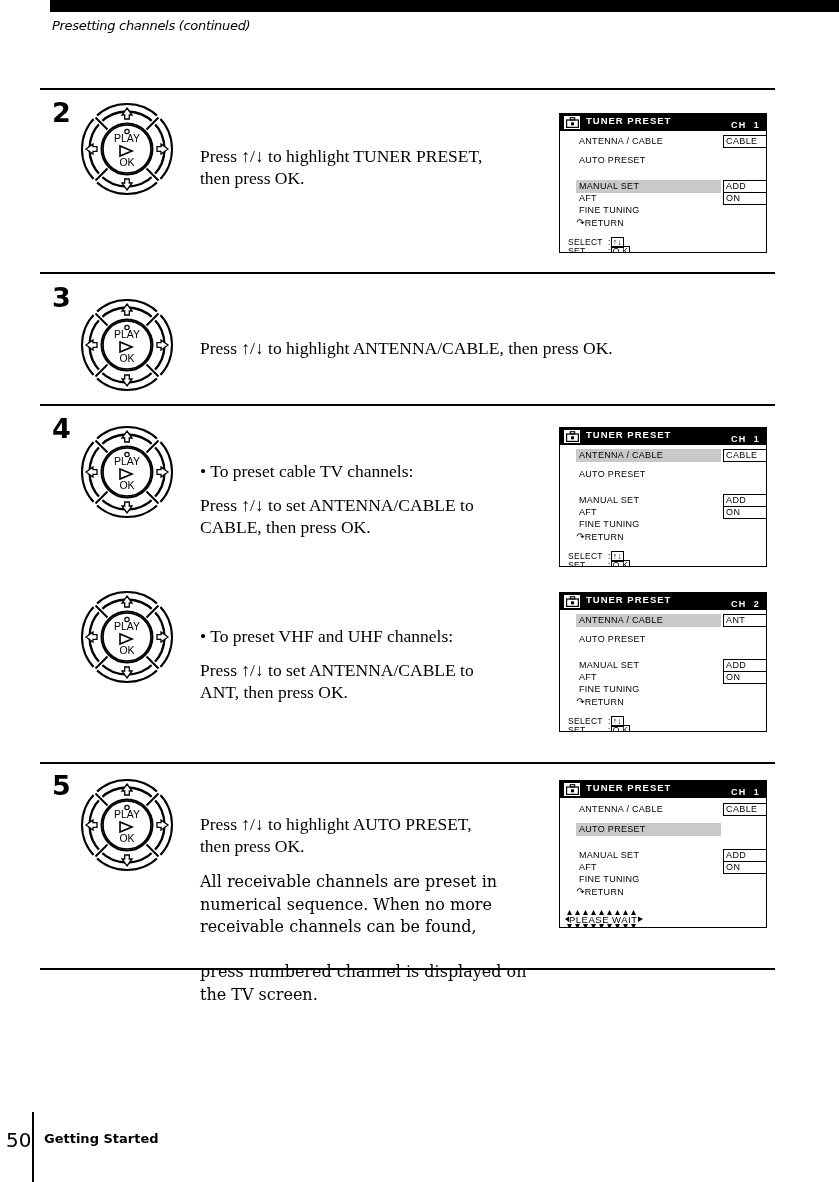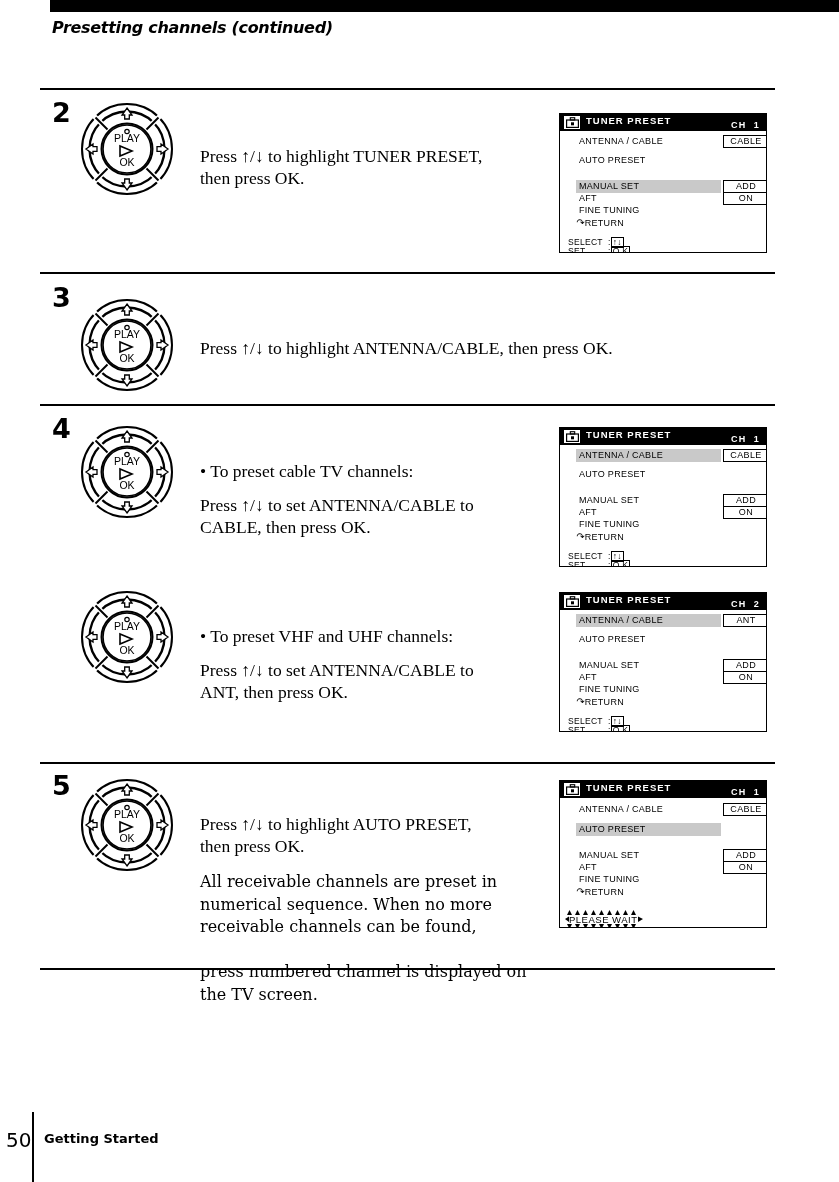--- a/index.html
+++ b/index.html
@@ -15,22 +15,22 @@
   
   .topbar{
     position:absolute;left:50px;top:0;width:789px;height:12px;
     background:#000;
   }
 
   
   .page-title{
     position:absolute;left:52px;top:18px;
     font-family:"DejaVu Sans", sans-serif;
-    font-weight:bold;font-style:italic;
-    font-size:16px;letter-spacing:-0.3px;
+    font-weight:normal;font-style:italic;
+    font-size:13px;letter-spacing:-0.3px;
     color:#000;
   }
 
   
   .hrule{
     position:absolute;left:40px;width:735px;height:1.6px;background:#000;
   }
 
   
   .step-num{
@@ -98,21 +98,21 @@
   }
   .osd-hl{
     position:absolute;left:5px;top:-1px;
     height:13px;background:#c9c9c9;
   }
   .osd-val{
     position:absolute;
     font-size:9px;letter-spacing:0.4px;
     border:1.2px solid #000;
     padding:0 2px;
-    text-align:center;
+    text-align:left;
     background:#fff;
     line-height:11px;
     box-sizing:border-box;
   }
 
   .osd-foot{
     position:absolute;left:8px;
     font-size:8.5px;letter-spacing:0.3px;
   }
   .osd-foot .lbl{display:inline-block;width:40px;}

